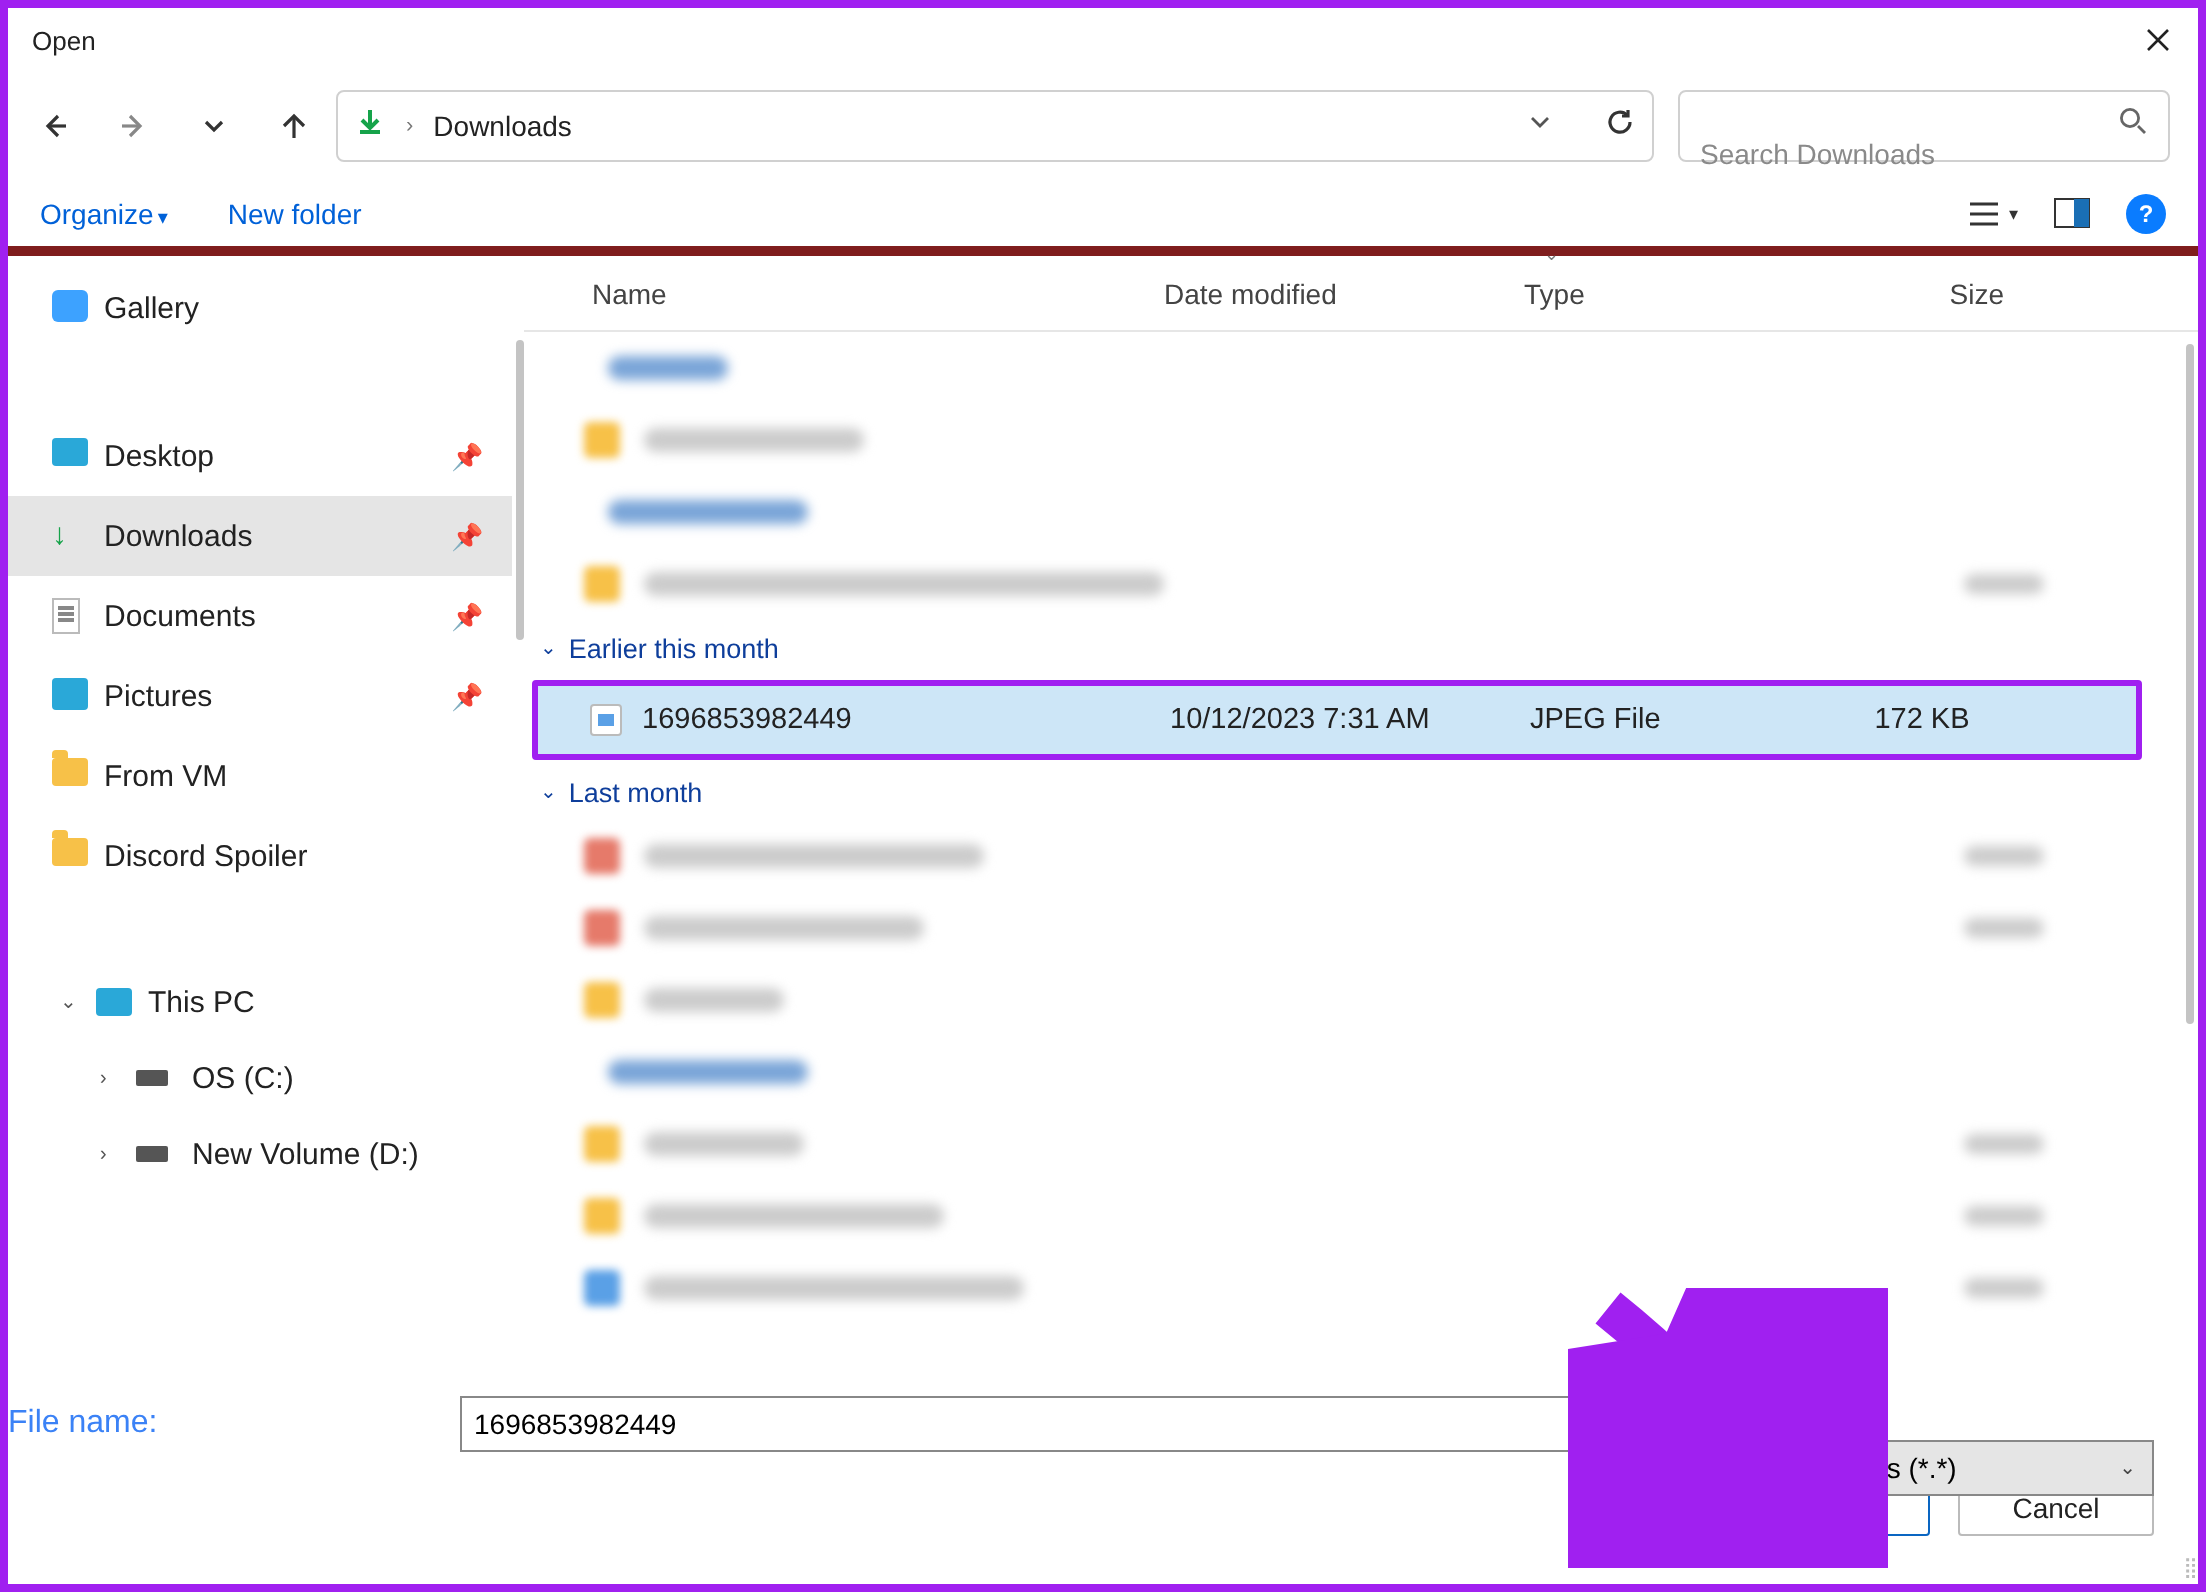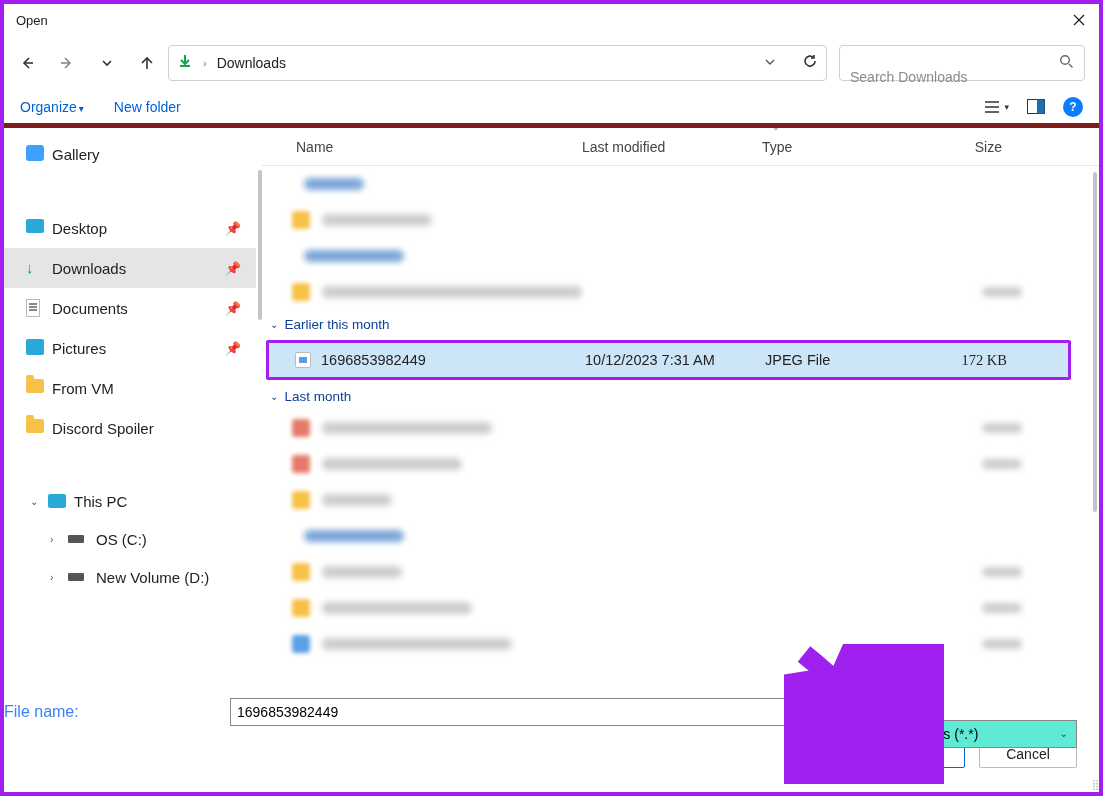--- a/index.html
+++ b/index.html
@@ -76,30 +76,30 @@
   .group { height:28px; display:flex; align-items:center; padding-left:8px; font-size:13.5px; color:#0e3e9b; cursor:pointer; }
   .group .chev { font-size:10px; margin-right:6px; }
 
   .selrow-wrap { border:3px solid #a020f0; border-radius:2px; margin:2px 8px 2px 4px; }
   .selrow { height:34px; background:#cde6f7; display:flex; align-items:center; font-size:14.5px; color:#222; }
   .selrow .gname { width:316px; padding-left:26px; display:flex; align-items:center; gap:10px; }
   .selrow .fic { width:16px; height:16px; background:#fff; border:1px solid #bbb; border-radius:2px; position:relative; }
   .selrow .fic::after { content:""; position:absolute; left:3px; top:4px; width:8px; height:6px; background:#5aa0e6; }
   .selrow .gdate { width:180px; }
   .selrow .gtype { width:150px; }
-  .selrow .gsize { width:110px; text-align:right; padding-right:18px;font-family:Liberation Serif, serif; }
+  .selrow .gsize { width:110px; text-align:center; padding-right:18px; }
 
   .rscroll { position:absolute; right:2px; top:44px; width:4px; height:340px; background:#c4c4c4; border-radius:2px; }
 
   
   .bottomname { height:48px; display:flex; align-items:center; padding:0 22px 0 0; gap:10px; }
   .bottomname .lbl { width:216px; font-size:16px; color:#3b82f6; padding-right:4px; }
   .fn-input { flex:1; height:28px; border:1px solid #888; background:#fff; display:flex; align-items:center; padding:0 6px; font-size:14px; position:relative; }
   .fn-input .dd { position:absolute; right:6px; font-size:10px; color:#444; }
-  .filter-select { width:178px; height:28px; border:1px solid #888; background:#5eead4; display:flex; align-items:center; padding:0 6px; font-size:14px; position:relative;margin-top:43px; }
+  .filter-select { width:178px; height:28px; border:1px solid #888; background:#e5e5e5; display:flex; align-items:center; padding:0 6px; font-size:14px; position:relative;margin-top:43px; }
   .filter-select .dd { position:absolute; right:8px; font-size:10px; color:#444; }
 
   
   .actions { height:54px; display:flex; align-items:flex-start; justify-content:flex-end; padding:4px 22px 0 0; gap:14px; }
   .btn-open { width:98px; height:28px; border:1px solid #0a66c2; background:#fff; color:#222; font-size:14px; border-radius:2px; display:flex; align-items:center; justify-content:center; cursor:pointer; }
   .btn-cancel { width:98px; height:28px; border:1px solid #bbb; background:#fff; color:#222; font-size:14px; border-radius:2px; display:flex; align-items:center; justify-content:center; cursor:pointer; }
 
   
   .arrow-annot { position:absolute; left:780px; top:640px; pointer-events:none; }
 
@@ -252,21 +252,21 @@
   </div>
 
   <div class="vsplit">
       <div class="thumb"></div>
     </div>
 
   <div class="filepane">
     <span class="sort-ind">⌄</span>
     <div class="colheaders">
       <div class="col-name">Name</div>
-      <div class="col-date">Last modified</div>
+      <div class="col-date">Date modified</div>
       <div class="col-type">Type</div>
       <div class="col-size">Size</div>
     </div>
 
     <div class="rows">
       <div class="blurrow">
           <div class="gname">
             <span class="btxt" style="width:60px; background:#7aa5d8;"></span>
           </div>
         </div>

